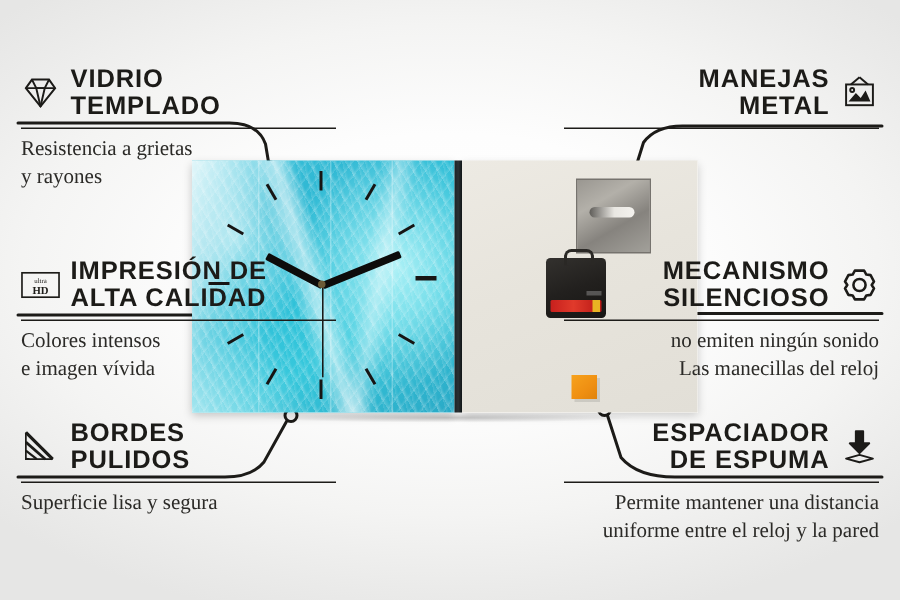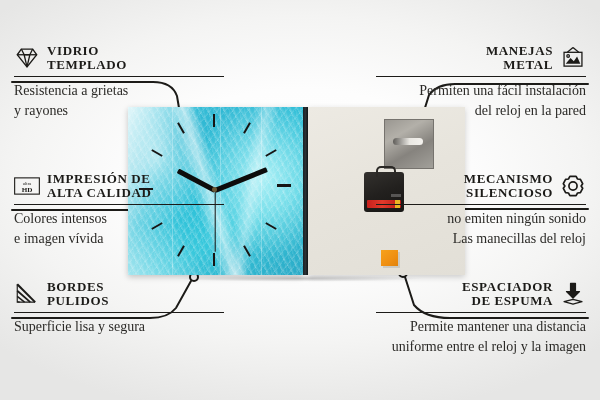--- a/index.html
+++ b/index.html
@@ -12,22 +12,22 @@
     position:relative;width:600px;height:400px;
     background:
       radial-gradient(ellipse 70% 60% at 50% 45%, #ffffff 0%, #fdfdfd 38%, #f4f4f3 68%, #ebebea 88%, #e6e6e5 100%);
   }
   
   .feature{position:absolute;width:210px;}
   .feature .head{display:flex;align-items:center;gap:7px;}
   .feature.right .head{justify-content:flex-end;}
   .titles{display:flex;flex-direction:column;line-height:1.08;}
   .feature .t1,.feature .t2{
-    font-family:Liberation Serif, serif;
-    font-weight:bold;font-size:13px;letter-spacing:.6px;color:#1c1b18;
+    font-family:Liberation Sans, sans-serif;
+    font-weight:bold;font-size:17px;letter-spacing:.6px;color:#1c1b18;
     white-space:nowrap;
   }
   .feature.left .t1,.feature.left .t2{text-align:left;}
   .feature.right .t1,.feature.right .t2{text-align:right;}
   .rule{height:1.4px;background:#1c1b18;margin-top:4px;width:100%;}
   .desc{
     font-family:"Liberation Serif",serif;
     font-size:14px;line-height:1.38;color:#2b2a27;margin-top:4px;
   }
   .feature.left .desc{text-align:left;}
@@ -258,24 +258,20 @@
           <path d="M16 3 L9 9"></path>
               <path d="M16 3 L23 9"></path>
           <rect x="5" y="9" width="22" height="17"></rect>
           <path d="M7 23 L13 16 L17 20 L21 14 L25 23 Z" fill="#1c1b18" stroke="none"></path>
           <circle cx="10" cy="13.5" r="1.6"></circle>
         </g>
           </svg>
       </span>
     </div>
     <div class="rule"></div>
-    <div class="desc">
-      <div>Permiten una fácil instalación</div>
-      <div>del reloj en la pared</div>
-    </div>
   </div>
 
   <div class="feature right" style="left:376px;top:172px;">
     <div class="head">
       <span class="titles">
         <span class="t1">MECANISMO</span>
         <span class="t2">SILENCIOSO</span>
       </span>
       <span class="ic">
         <svg viewBox="0 0 32 32">
@@ -304,17 +300,17 @@
             <g stroke="#1c1b18" stroke-width="1.6" fill="none" stroke-linejoin="round">
           <path d="M13 3 L19 3 L19 13 L24 13 L16 21 L8 13 L13 13 Z" fill="#1c1b18"></path>
           <path d="M16 22.5 L27 25.5 L16 28.5 L5 25.5 Z"></path>
         </g>
           </svg>
       </span>
     </div>
     <div class="rule"></div>
     <div class="desc">
       <div>Permite mantener una distancia</div>
-      <div>uniforme entre el reloj y la imagen</div>
+      <div>uniforme entre el reloj y la pared</div>
     </div>
   </div>
 
 </div>
 
 </body></html>

